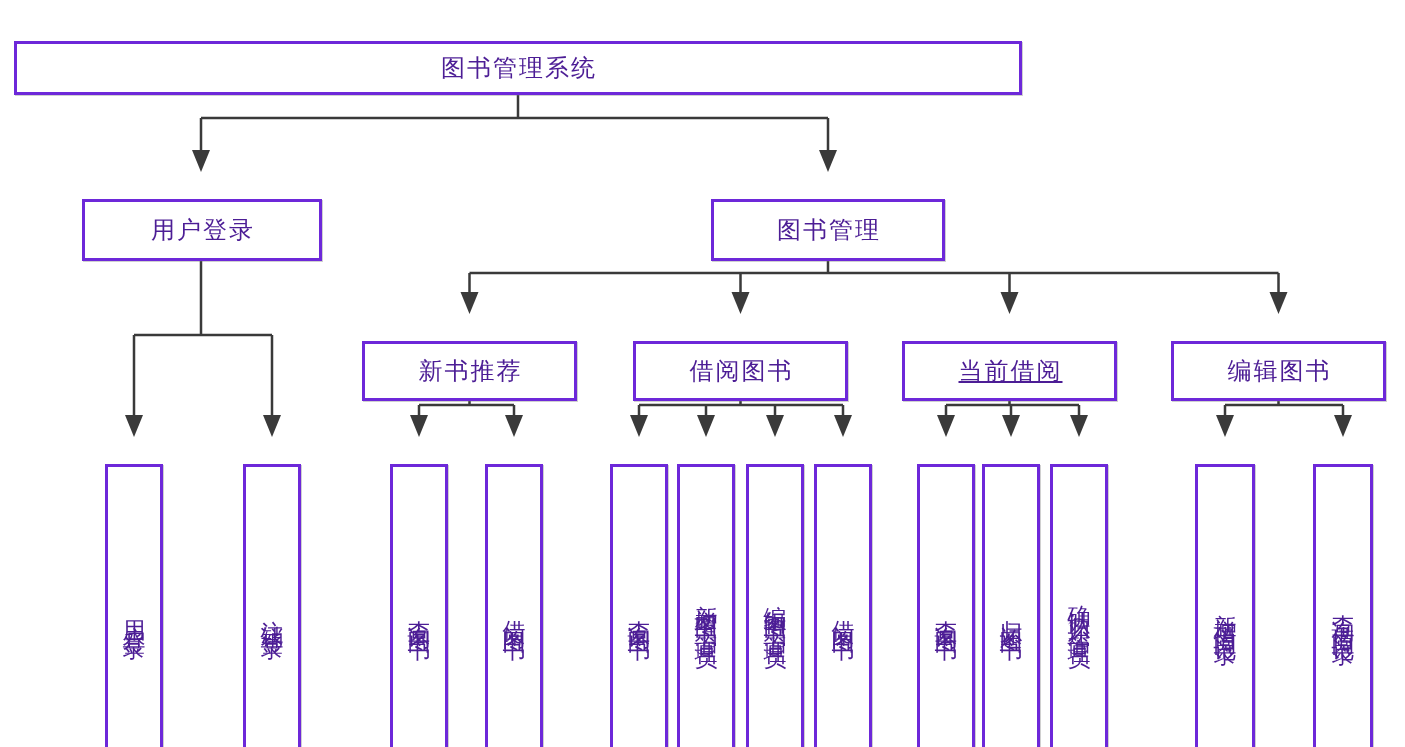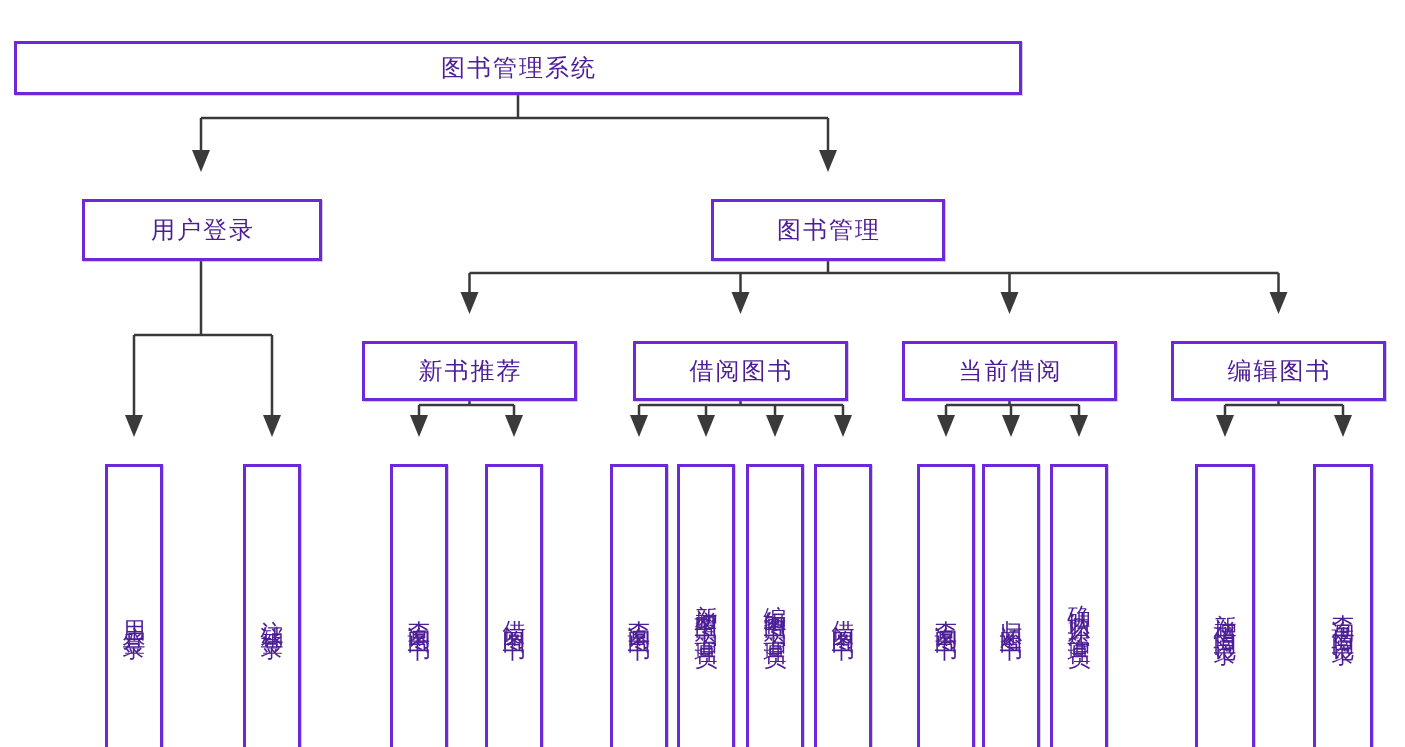--- a/index.html
+++ b/index.html
@@ -105,21 +105,21 @@
     </g>
   </svg>
 
   <div class="node h" style="left:14px; top:14px; width:1008px; height:54px;">图书管理系统</div>
 
   <div class="node h" style="left:82px; top:172px; width:240px; height:62px;">用户登录</div>
   <div class="node h" style="left:711px; top:172px; width:234px; height:62px;">图书管理</div>
 
   <div class="node h" style="left:362px; top:314px; width:215px; height:60px;">新书推荐</div>
   <div class="node h" style="left:633px; top:314px; width:215px; height:60px;">借阅图书</div>
-  <div class="node h" style="left:902px; top:314px; width:215px; height:60px;">当前借阅</div>
+  <div class="node h" style="left:902px; top:314px; width:215px; height:60px;text-decoration:underline;">当前借阅</div>
   <div class="node h" style="left:1171px; top:314px; width:215px; height:60px;">编辑图书</div>
 
   <div class="node v" style="left:105px; top:437px; width:58px; height:300px;">用户登录</div>
   <div class="node v" style="left:243px; top:437px; width:58px; height:300px;">注销登录</div>
 
   <div class="node v" style="left:390px; top:437px; width:58px; height:300px;">查询图书</div>
   <div class="node v" style="left:485px; top:437px; width:58px; height:300px;">借阅图书</div>
 
   <div class="node v" style="left:610px; top:437px; width:58px; height:300px;">查询图书</div>
   <div class="node v" style="left:677px; top:437px; width:58px; height:300px;">新增图书（管理员）</div>

